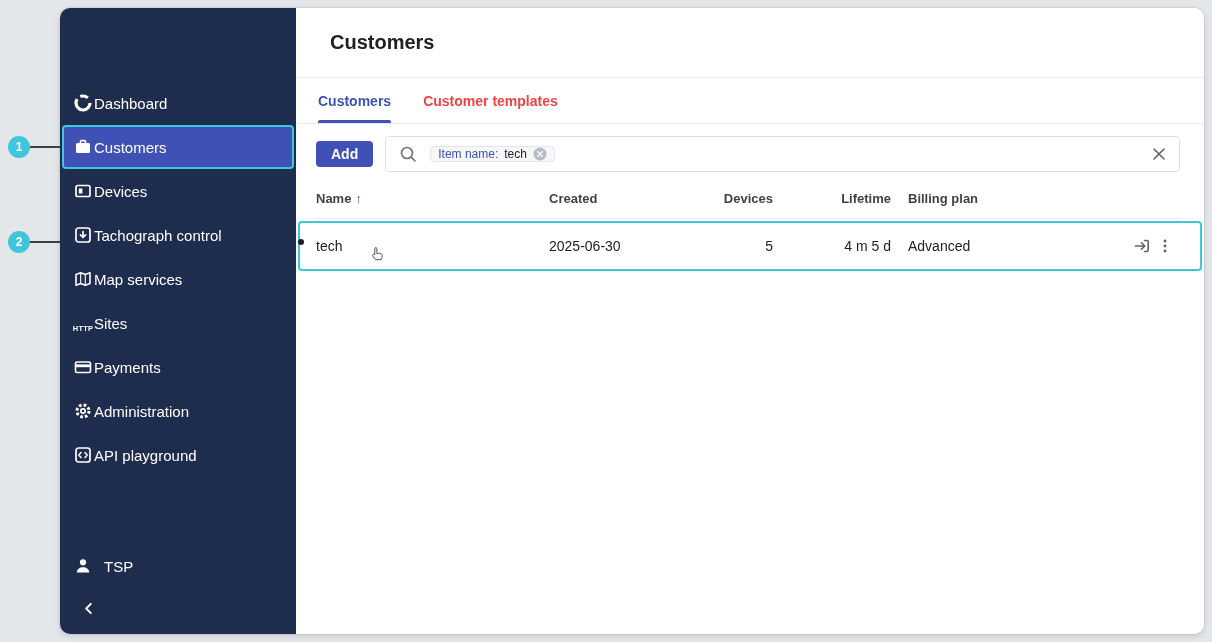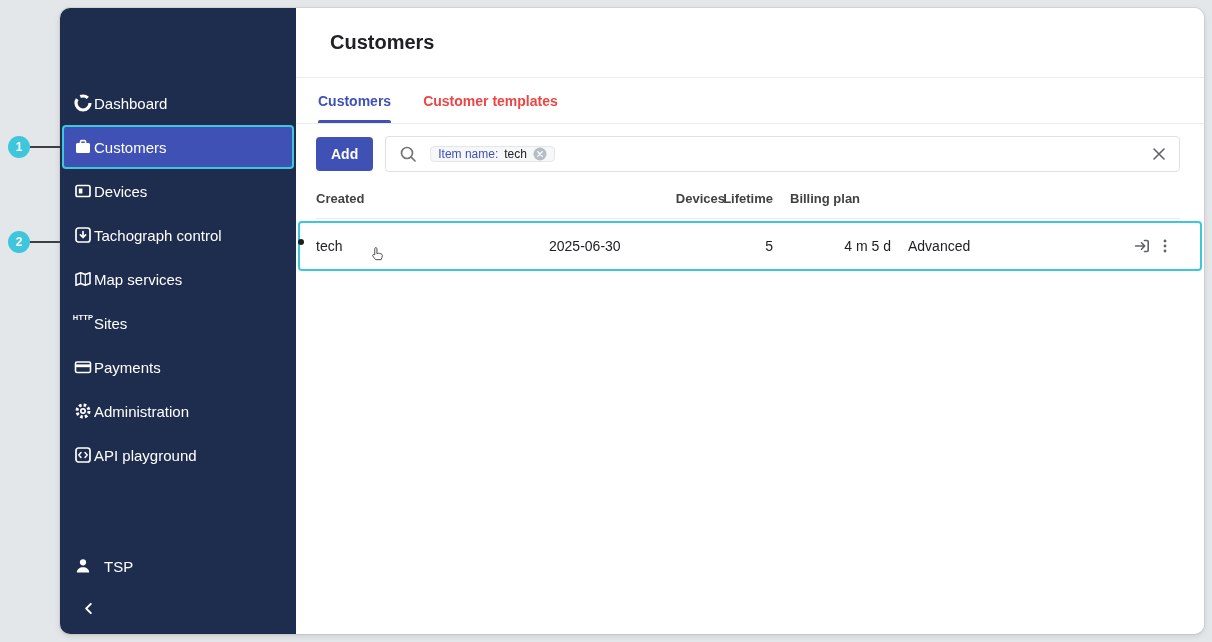--- a/index.html
+++ b/index.html
@@ -24,41 +24,41 @@
   .brand { font-size:21px; letter-spacing:1px; color:#fff; }
   .platform-badge {
     font-size:9px; font-weight:bold; color:#fff; background:#142039;
     border:1px solid #fff; border-radius:9px; padding:2px 9px; letter-spacing:.3px;
   }
   .nav { position:absolute; top:73px; left:0; right:0; }
   .nav-item {
     height:44px; display:flex; align-items:center; padding-left:12px; 
     font-size:15px; color:#fff; cursor:pointer;
   }
-  .nav-item .icon { width:22px; height:20px; display:flex; align-items:flex-start; justify-content:center; flex-shrink:0; }
+  .nav-item .icon { width:22px; height:20px; display:flex; align-items:flex-end; justify-content:center; flex-shrink:0; }
   .nav-item.selected {
     background:#3f51b5; border:2px solid #3ec6dd; border-radius:4px;
     margin:0 2px; padding-left:8px;
   }
   .http-glyph { font-size:7.5px; font-weight:bold; letter-spacing:.2px; }
   .tsp-item { position:absolute; bottom:52px; left:0; right:0; height:32px; display:flex; align-items:center; padding-left:12px; gap:10px; font-size:15px; cursor:pointer; }
   .tsp-item .icon { width:22px; display:flex; justify-content:center; }
   .collapse-btn { position:absolute; bottom:14px; left:14px; width:28px; height:24px; display:flex; align-items:center; justify-content:center; cursor:pointer; }
   
   .main { flex:1; position:relative; background:#fff; }
   .page-header { height:70px; border-bottom:1px solid #ebebeb; display:flex; align-items:center; padding-left:34px; }
   .page-title { font-size:20px; font-weight:bold; color:#202124; }
   .tabs { height:46px; border-bottom:1px solid #ebebeb; display:flex; padding-left:22px; gap:32px; }
   .tab { display:flex; align-items:center; font-size:14px; font-weight:bold; color:#ef4444; position:relative; cursor:pointer; }
   .tab.active { color:#3f51b5; }
   .tab.active::after { content:""; position:absolute; left:0; right:0; bottom:0; height:3px; background:#3f51b5; border-radius:2px 2px 0 0; }
   .toolbar { display:flex; align-items:center; gap:12px; padding:12px 24px 6px 20px; }
   .add-btn {
     background:#3f51b5; color:#fff; border:none; border-radius:4px;
-    font-size:14px; font-weight:bold; height:34px; padding:0 15px; cursor:pointer;
+    font-size:14px; font-weight:bold; height:26px; padding:0 15px; cursor:pointer;
     font-family:"Liberation Sans", sans-serif;
   }
   .search-box {
     flex:1; height:36px; border:1px solid #e0e0e0; border-radius:4px;
     display:flex; align-items:center; padding:0 12px; gap:12px; cursor:text;
   }
   .chip {
     background:#f6f7f9; border:1px solid #e4e6ea; border-radius:4px; height:16px;
     display:flex; align-items:center; gap:6px; padding:0 7px; font-size:12px; cursor:default;
   }
@@ -233,20 +233,24 @@
         </span>
         <span class="clear-x">
           <svg viewBox="0 0 16 16" width="16" height="16">
               <path d="M3 3l10 10M13 3L3 13" stroke="#5f6368" stroke-width="1.6" stroke-linecap="round"></path>
             </svg>
         </span>
       </div>
     </div>
 
     <div class="thead cols">
+      <div class="th">
+        <span>Name</span>
+        <span class="sort">↑</span>
+      </div>
       <div class="th">
           <span>Created</span>
         </div>
       <div class="th num">
           <span>Devices</span>
         </div>
       <div class="th num">
           <span>Lifetime</span>
         </div>
       <div class="th billing-col">

